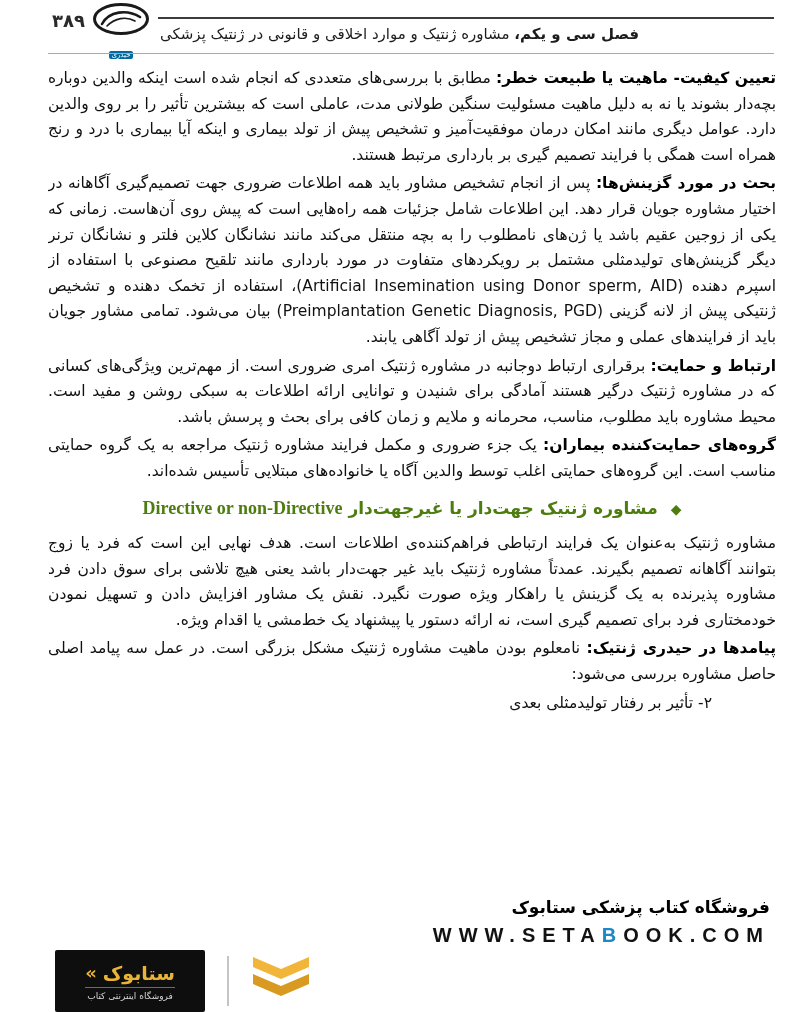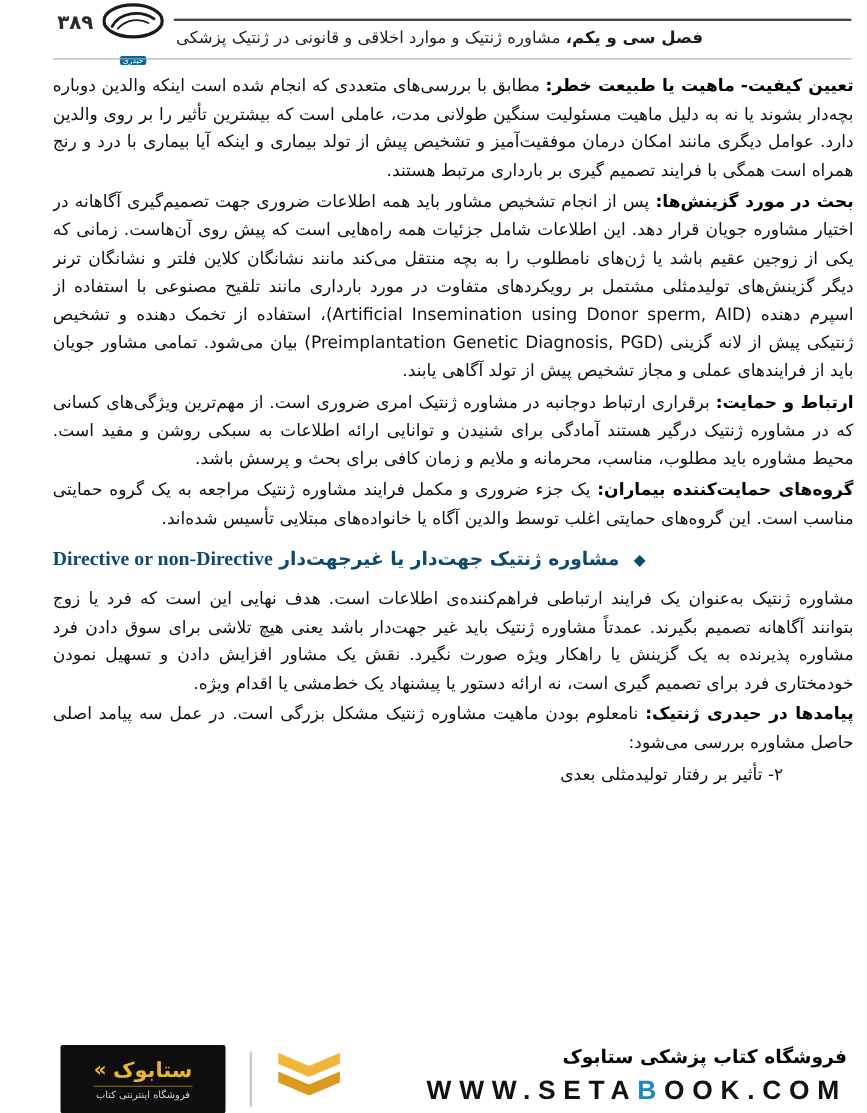--- a/index.html
+++ b/index.html
@@ -33,47 +33,47 @@
   
   .bodytext{
     position:absolute;top:66px;left:48px;right:46px;
     max-height:878px;overflow:hidden;
     direction:rtl;text-align:justify;
     font-size:15.5px;line-height:25.6px;color:#101010;
   }
   .para{margin:0 0 3px 0;}
   .lead{font-weight:bold;color:#000;}
   .heading{
-    margin:11px 0 9px 0;text-align:left;font-weight:bold;
-    font-size:17px;color:#0c4a6e;
+    margin:11px 0 9px 0;text-align:center;font-weight:bold;
+    font-size:17px;color:#4d7c0f;
   }
   .heading .bullet{margin-left:7px;font-size:14px;}
   .heading .en{font-family:"Liberation Serif",serif;font-size:18px;}
   .list-line{margin:0;padding-right:64px;}
   
   .footer-blackbox{
     position:absolute;left:55px;top:950px;width:150px;height:62px;
     background:#0e0e0e;border-radius:2px;
     display:flex;flex-direction:column;align-items:center;justify-content:center;
   }
   .store-row{
     display:flex;align-items:center;gap:6px;direction:ltr;
     color:#eab437;font-weight:bold;font-size:19px;
     border-bottom:1px solid #8a6a1e;padding-bottom:3px;margin-bottom:3px;
   }
   .store-chev{font-size:18px;color:#eab437;}
   .store-tagline{color:#d6d6d6;font-size:9px;letter-spacing:1px;direction:rtl;}
   .footer-divider{position:absolute;left:227px;top:956px;width:2px;height:50px;background:#c4c4c4;}
   .footer-emblem{position:absolute;left:252px;top:956px;}
-  .footer-right{position:absolute;right:52px;top:951px;}
+  .footer-right{position:absolute;right:52px;top:897px;}
   .footer-title{direction:rtl;font-size:17px;font-weight:bold;color:#000;}
   .footer-url{
     margin-top:7px;direction:ltr;
     font-family:"Liberation Sans",sans-serif;font-weight:bold;
-    font-size:24px;letter-spacing:7px;color:#121212;white-space:nowrap;
+    font-size:20px;letter-spacing:7px;color:#121212;white-space:nowrap;
   }
   .footer-url .hl{color:#1e88c7;}
 </style>
 </head>
 <body>
 
 <div class="page">
 
   <div class="pagenum">۳۸۹</div>
 

